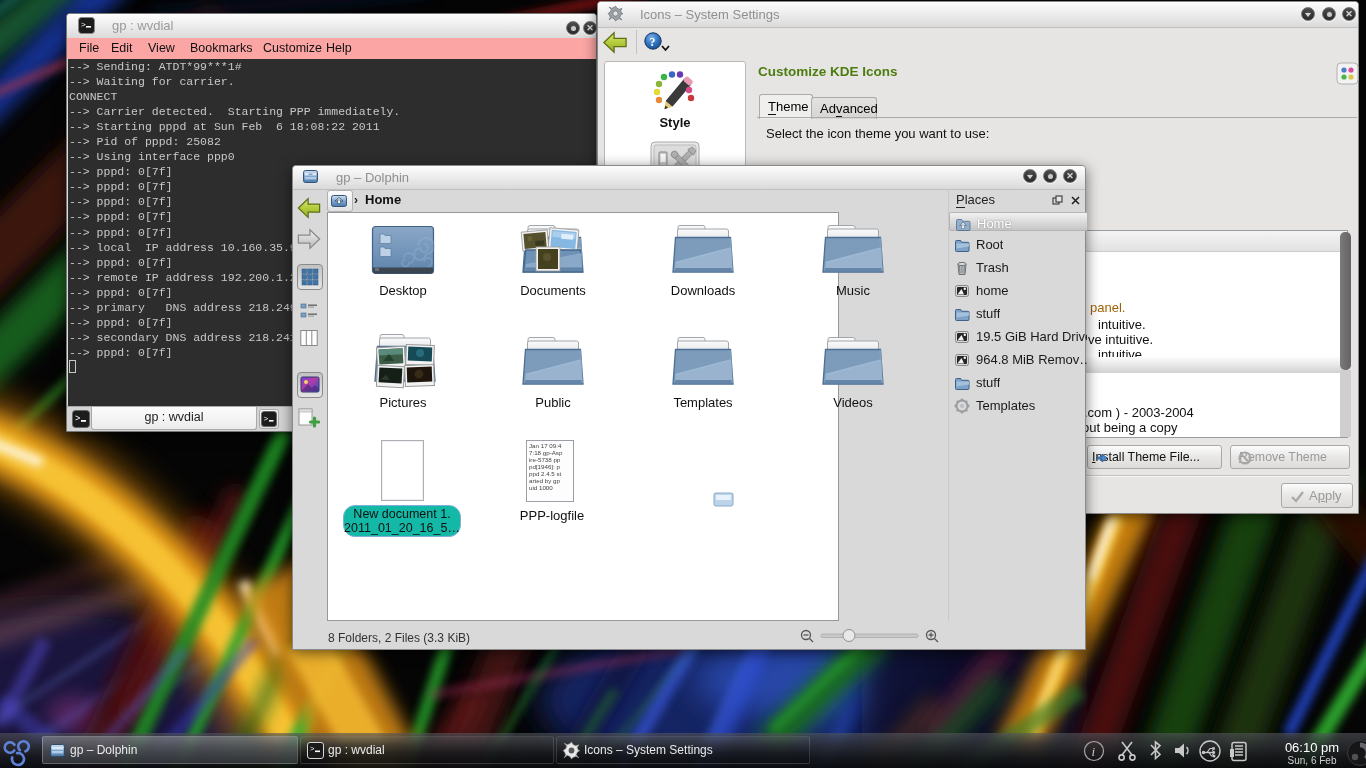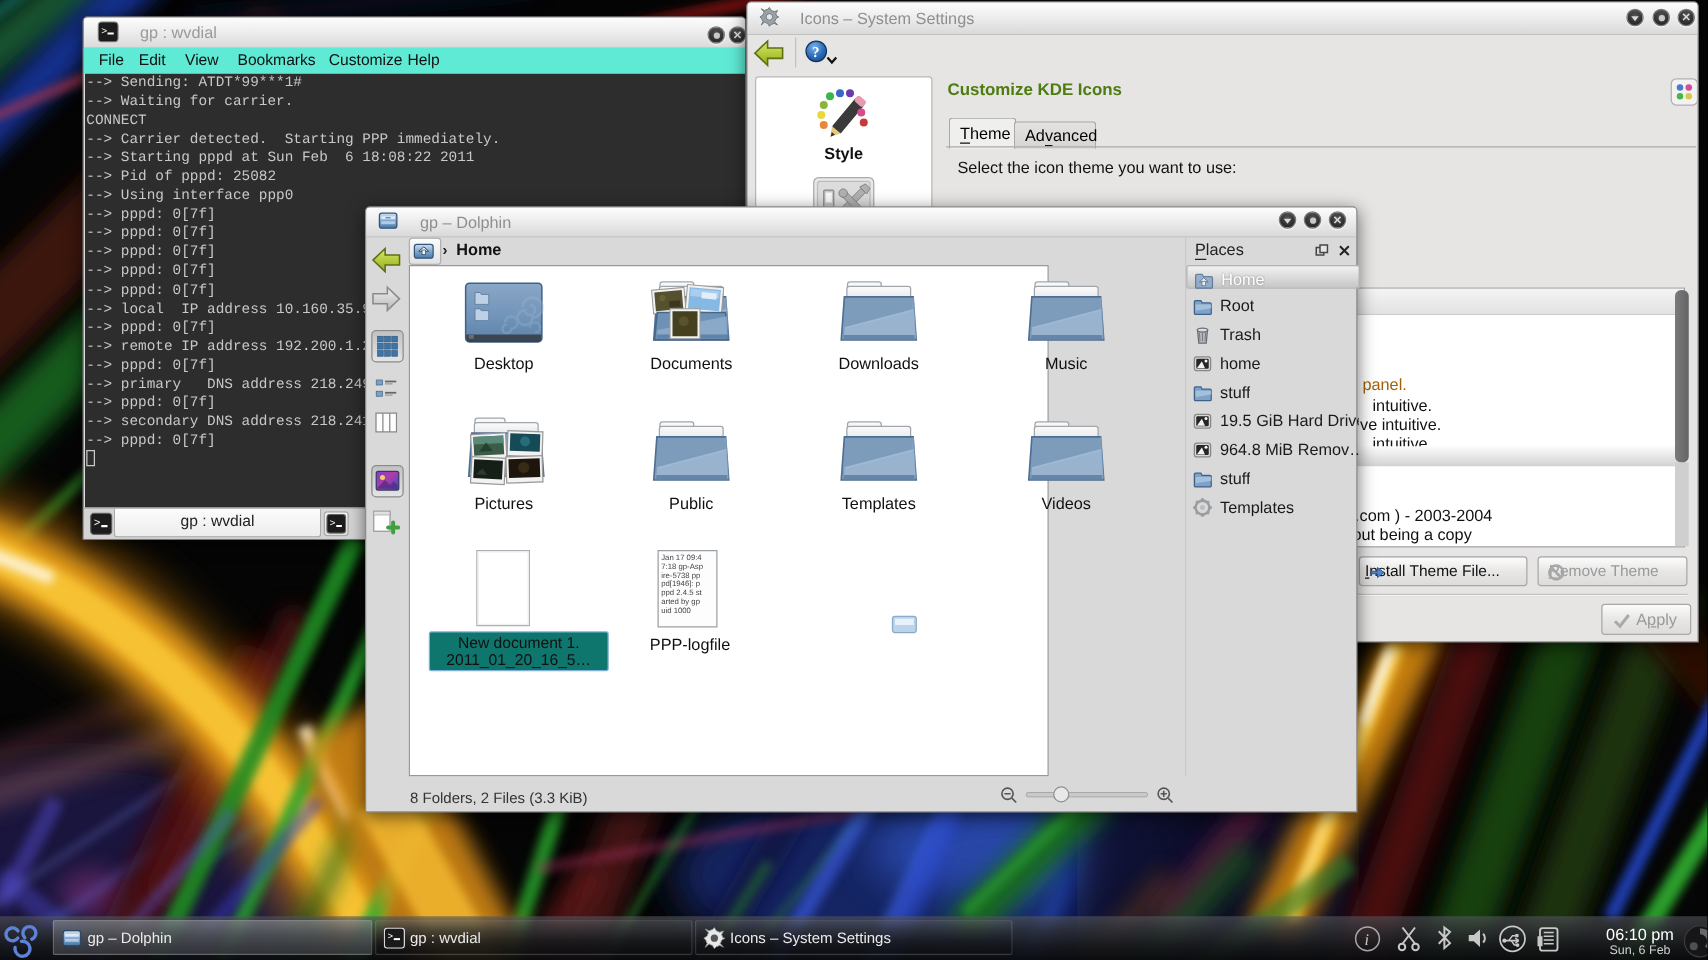--- a/index.html
+++ b/index.html
@@ -12,21 +12,21 @@
  border:1px solid #777;box-shadow:0 1px 1px rgba(255,255,255,.7), inset 0 1px 1px rgba(255,255,255,.15);box-sizing:border-box;}
 .tbtn .dot{position:absolute;left:3.5px;top:3.5px;width:5px;height:5px;border-radius:50%;background:#c9c9c9;}
 .tbtn .tri{position:absolute;left:3px;top:4.5px;width:0;height:0;border:3px solid transparent;border-top:4px solid #d9d9d9;}
 .tbtn .x{position:absolute;left:0;top:0;width:12px;height:12px;color:#d9d9d9;font-size:9px;font-weight:bold;line-height:12px;text-align:center;}
 
 #term{left:66px;top:13px;width:531px;height:419px;background:#dcdcdc;
  border:1px solid #777;box-sizing:border-box;}
 #term .title{position:absolute;left:0;top:0;right:0;height:24px;
  background:linear-gradient(#fdfdfd,#e9e9e9 60%,#dadada);border-bottom:1px solid #bbb;border-radius:3px 3px 0 0;}
 #term .title .txt{position:absolute;left:45px;top:4px;color:#9a9a9a;font-size:13px;}
-#term .menu{position:absolute;left:0;top:24px;right:0;height:21px;background:#5eead4;
+#term .menu{position:absolute;left:0;top:24px;right:0;height:21px;background:#fca5a5;
  color:#111;font-size:12.5px;text-align:right;}
 #term .menu span{position:absolute;top:3px;}
 #term .screen{position:absolute;left:1px;top:45px;width:527px;height:350px;background:#2d2d2d;
  color:#c8c8c8;font-family:"Liberation Mono",monospace;font-size:11.5px;line-height:15.05px;
  white-space:pre;padding-left:1px;letter-spacing:0px;}
 #term .tabbar{position:absolute;left:0;bottom:0;right:0;height:24px;background:#d4d4d4;border-top:1px solid #aaa;}
 
 #syss{left:597px;top:1px;width:762px;height:513px;background:#e6e5e4;border:1px solid #8a8a8a;box-sizing:border-box;}
 
 #dolph{left:292px;top:165px;width:794px;height:485px;background:#d9d9d9;border:1px solid #8a8a8a;box-sizing:border-box;}
@@ -569,21 +569,21 @@
   </svg>
   
   <div class="fl" style="left:25px;top:70px;width:100px">Desktop</div>
   <div class="fl" style="left:175px;top:70px;width:100px">Documents</div>
   <div class="fl" style="left:325px;top:70px;width:100px">Downloads</div>
   <div class="fl" style="left:475px;top:70px;width:100px">Music</div>
   <div class="fl" style="left:25px;top:182px;width:100px">Pictures</div>
   <div class="fl" style="left:175px;top:182px;width:100px">Public</div>
   <div class="fl" style="left:325px;top:182px;width:100px">Templates</div>
   <div class="fl" style="left:475px;top:182px;width:100px">Videos</div>
-  <div class="fl" style="left:15px;top:292px;width:116px;font-size:12.5px;line-height:14px;background:#0f766e;border:1px solid #7fb0d8;border-radius:2px;padding:1px 13px">New document 1.<br>2011_01_20_16_5…</div>
+  <div class="fl" style="left:15px;top:292px;width:116px;font-size:12.5px;line-height:14px;background:#14b8a6;border:1px solid #7fb0d8;border-radius:12px;padding:1px 0">New document 1.<br>2011_01_20_16_5…</div>
   <div class="fl" style="left:174px;top:295px;width:100px">PPP-logfile</div>
  </div>
 
  <div class="abs" id="places">
   <div class="abs" style="left:7px;top:3px;font-size:13px;color:#222"><span style="border-bottom:1px solid #222">P</span>laces</div>
   <svg class="abs" style="left:103px;top:6px" width="11" height="11">
         <rect x="1" y="3" width="6" height="6" fill="none" stroke="#444" stroke-width="1.2"></rect>
         <rect x="4" y="1" width="6" height="6" fill="#e6e5e4" stroke="#444" stroke-width="1.2"></rect>
       </svg>
   <svg class="abs" style="left:121px;top:6px" width="11" height="11">

